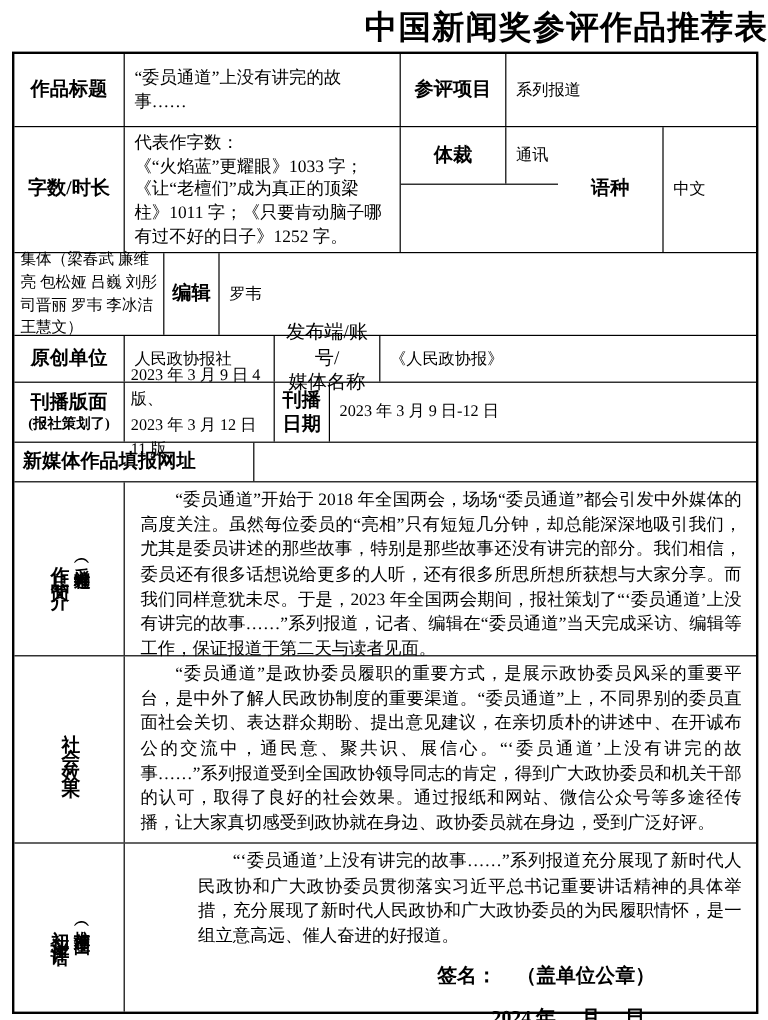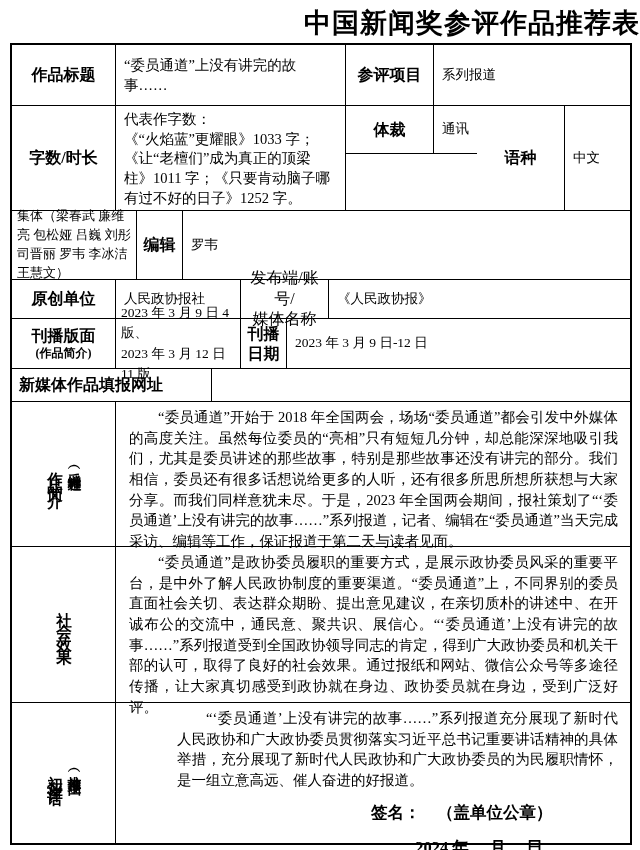--- a/index.html
+++ b/index.html
@@ -11,21 +11,21 @@
   .row{display:flex;border-bottom:1px solid #000;flex-shrink:0;min-height:0;}
   .row.last{border-bottom:none;flex:1;gap:48px;}
   .cell{border-right:1px solid #000;box-sizing:border-box;min-width:0;}
   .cell.end{border-right:none;}
   .label-cell{display:flex;flex-direction:column;align-items:center;justify-content:center;
     font-weight:bold;font-size:16px;text-align:center;line-height:1.25;}
   .label-cell .sub{font-size:12px;font-weight:bold;}
   .value-cell{display:flex;flex-direction:column;justify-content:center;padding:3px 8px;
     font-size:14px;line-height:1.38;}
   .pre{white-space:pre-line;}
-  .w-c1{width:104px;flex-shrink:0;}
+  .w-c1{width:92px;flex-shrink:0;}
   .w-wide{width:230px;flex-shrink:0;}
   .w-lab2{width:88px;flex-shrink:0;}
   .w-mid{width:125px;flex-shrink:0;}
   .w-thin{width:46px;flex-shrink:0;}
   .w-url{width:200px;flex-shrink:0;}
   .grow{flex:1;}
   .col{display:flex;flex-direction:row;}
   .subrow{display:flex;flex:1;}
   .subrow.first{border-bottom:1px solid #000;height:47px;flex:none;}
   .small-label{display:flex;align-items:center;font-weight:normal;font-size:16px;
@@ -82,21 +82,21 @@
     <div class="cell w-c1 label-cell">原创单位</div>
     <div class="cell w-mid value-cell" style="font-size:13.5px;">人民政协报社</div>
     <div class="cell w-lab2 small-label pre">发布端/账号/
 媒体名称</div>
     <div class="cell end grow value-cell" style="font-size:13.5px;">《人民政协报》</div>
   </div>
 
   <div class="row" style="height:49px;">
     <div class="cell w-c1 label-cell">
       <span>刊播版面</span>
-      <span class="sub">(作品简介)</span>
+      <span class="sub">(报社策划了)</span>
     </div>
     <div class="cell w-mid value-cell dates pre" style="padding:2px 5px;">2023 年 3 月 9 日 4 版、
 2023 年 3 月 12 日 11 版</div>
     <div class="cell w-thin label-cell pre">刊播
 日期</div>
     <div class="cell end grow value-cell" style="font-size:13.5px;">2023 年 3 月 9 日-12 日</div>
   </div>
 
   <div class="row" style="height:32px;">
     <div class="cell w-url label-cell" style="align-items:flex-start;padding-left:7px;">新媒体作品填报网址</div>

